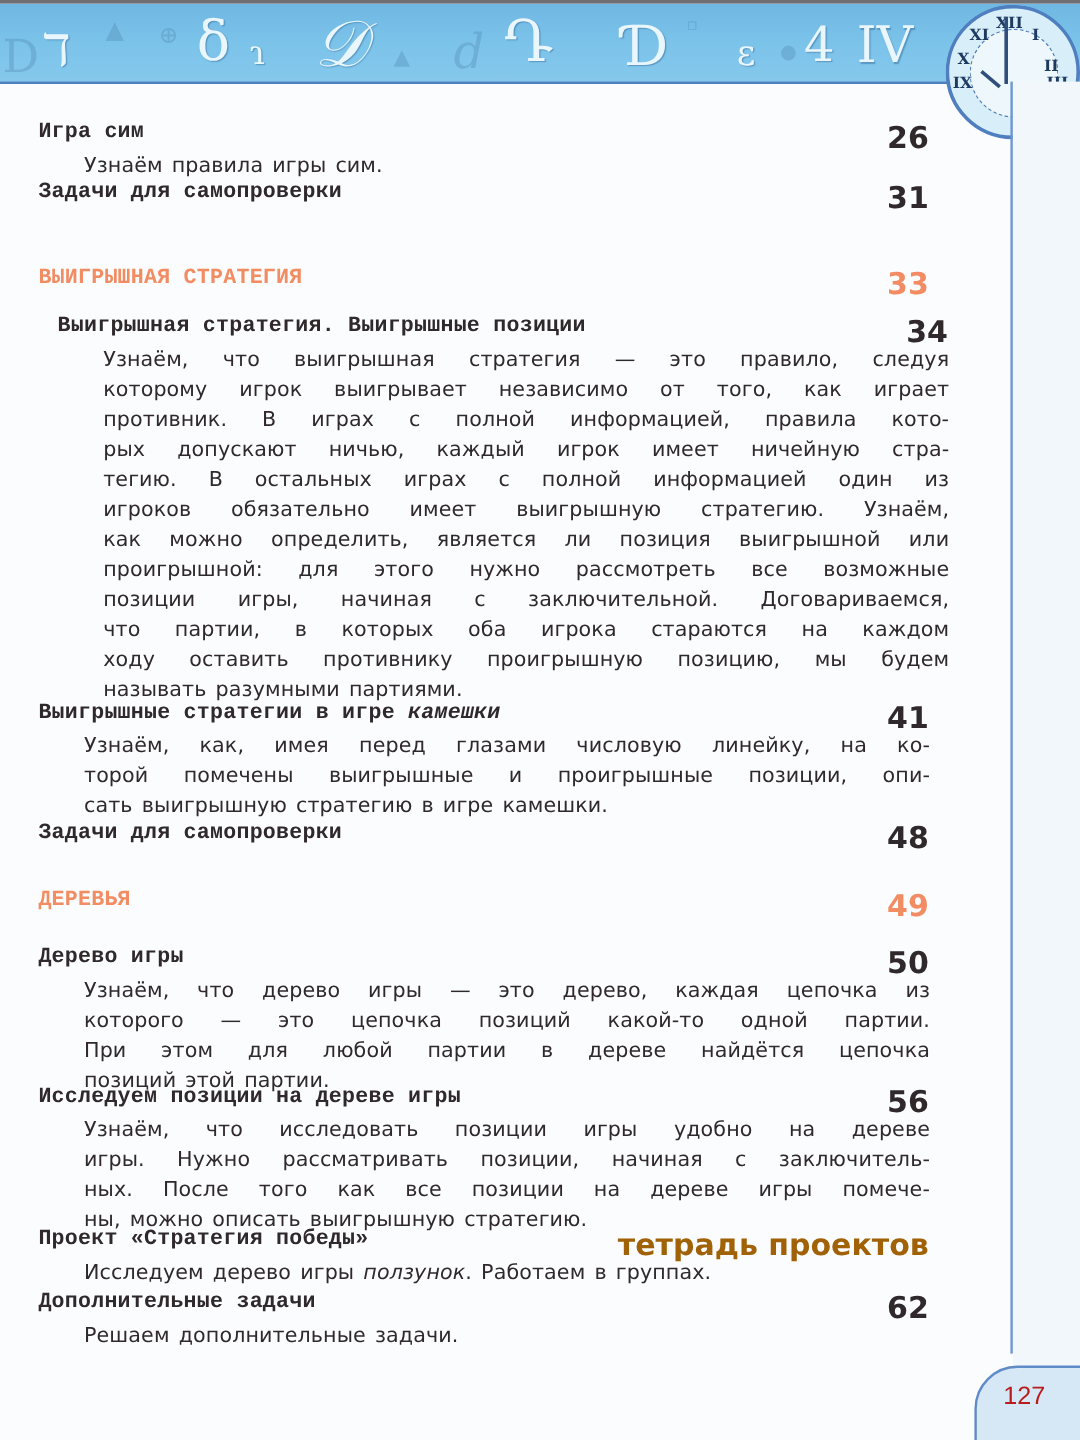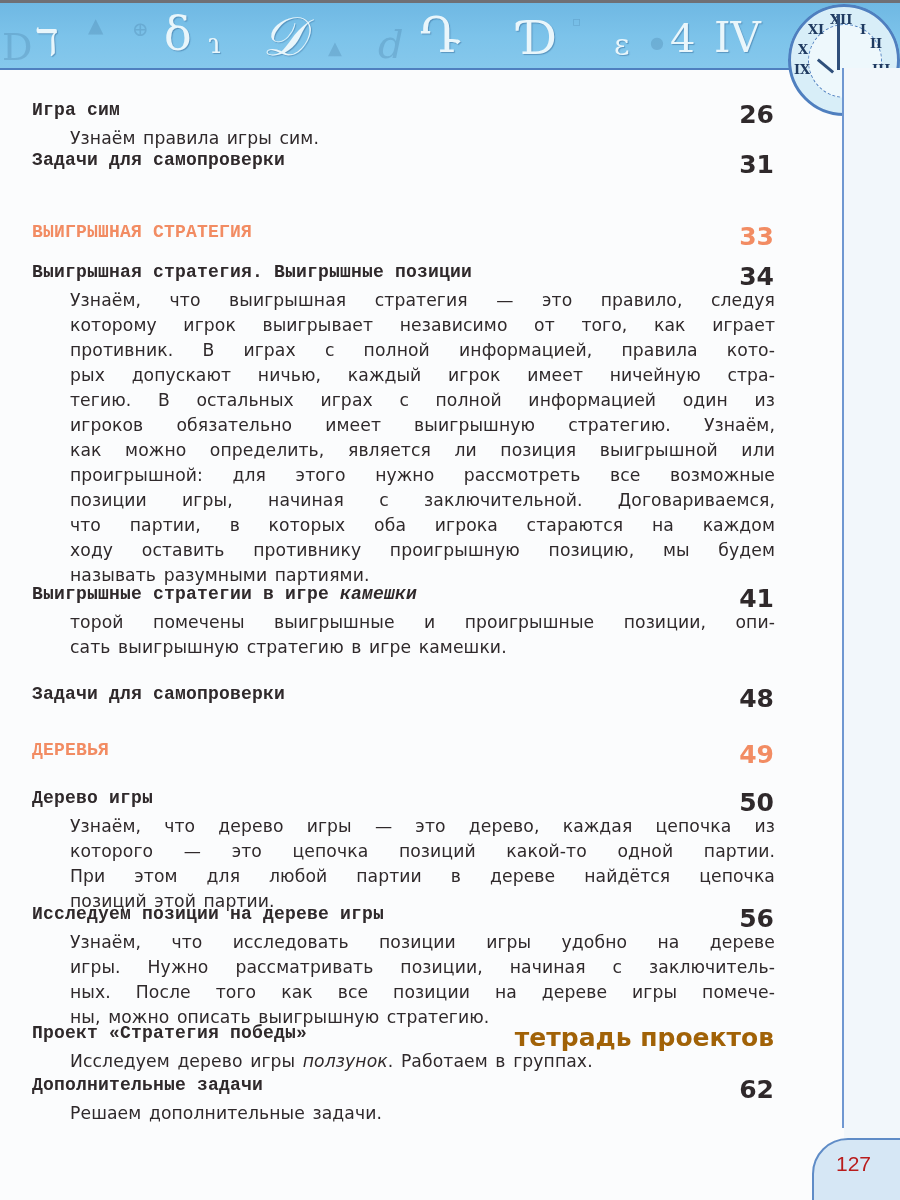--- a/index.html
+++ b/index.html
@@ -94,21 +94,21 @@
   <span class="glyph faint" style="left:650px;top:30px;font-size:16px;">●</span>
   <span class="glyph" style="left:670px;top:12px;font-size:40px;">4</span>
   <span class="glyph" style="left:714px;top:10px;font-size:42px;">IV</span>
 </div>
 
 <div class="clock">
   <div class="clock-face"></div>
   <div class="clock-inner"></div>
   <span class="numeral" style="left:42px;top:8px;">XII</span>
   <span class="numeral" style="left:72px;top:18px;">I</span>
-  <span class="numeral" style="left:82px;top:32px;">II</span>
+  <span class="numeral" style="left:82px;top:44px;">II</span>
   <span class="numeral" style="left:84px;top:58px;">III</span>
   <span class="numeral" style="left:10px;top:38px;">X</span>
   <span class="numeral" style="left:6px;top:58px;">IX</span>
   <span class="numeral" style="left:20px;top:18px;">XI</span>
   <div class="hand-h"></div>
   <div class="hand-m"></div>
 </div>
 
 <div class="right-col"></div>
 <div class="right-line"></div>
@@ -132,21 +132,21 @@
     </div>
   </div>
 
   <div class="section" style="position:absolute;top:122px;left:0;width:742px;">
     <div class="row">
       <span class="title">ВЫИГРЫШНАЯ СТРАТЕГИЯ</span>
       <span class="pg">33</span>
     </div>
   </div>
 
-  <div style="position:absolute;top:162px;left:0;width:742px;">
+  <div style="position:absolute;top:162px;left:16px;width:742px;">
     <div class="row">
       <span class="title">Выигрышная стратегия. Выигрышные позиции</span>
       <span class="pg">34</span>
     </div>
     <div class="desc">
       <span class="line">Узнаём, что выигрышная стратегия — это правило, следуя</span>
       <span class="line">которому игрок выигрывает независимо от того, как играет</span>
       <span class="line">противник. В играх с полной информацией, правила кото-</span>
       <span class="line">рых допускают ничью, каждый игрок имеет ничейную стра-</span>
       <span class="line">тегию. В остальных играх с полной информацией один из</span>
@@ -159,20 +159,21 @@
       <span class="line last">называть разумными партиями.</span>
     </div>
   </div>
 
   <div style="position:absolute;top:484px;left:0;width:742px;">
     <div class="row">
       <span class="title"><span>Выигрышные стратегии в игре </span><i>камешки</i></span>
       <span class="pg">41</span>
     </div>
     <div class="desc">
+      <span class="line">Узнаём, как, имея перед глазами числовую линейку, на ко-</span>
       <span class="line">торой помечены выигрышные и проигрышные позиции, опи-</span>
       <span class="line last">сать выигрышную стратегию в игре камешки.</span>
     </div>
   </div>
 
   <div style="position:absolute;top:584px;left:0;width:742px;">
     <div class="row">
       <span class="title">Задачи для самопроверки</span>
       <span class="pg">48</span>
     </div>

